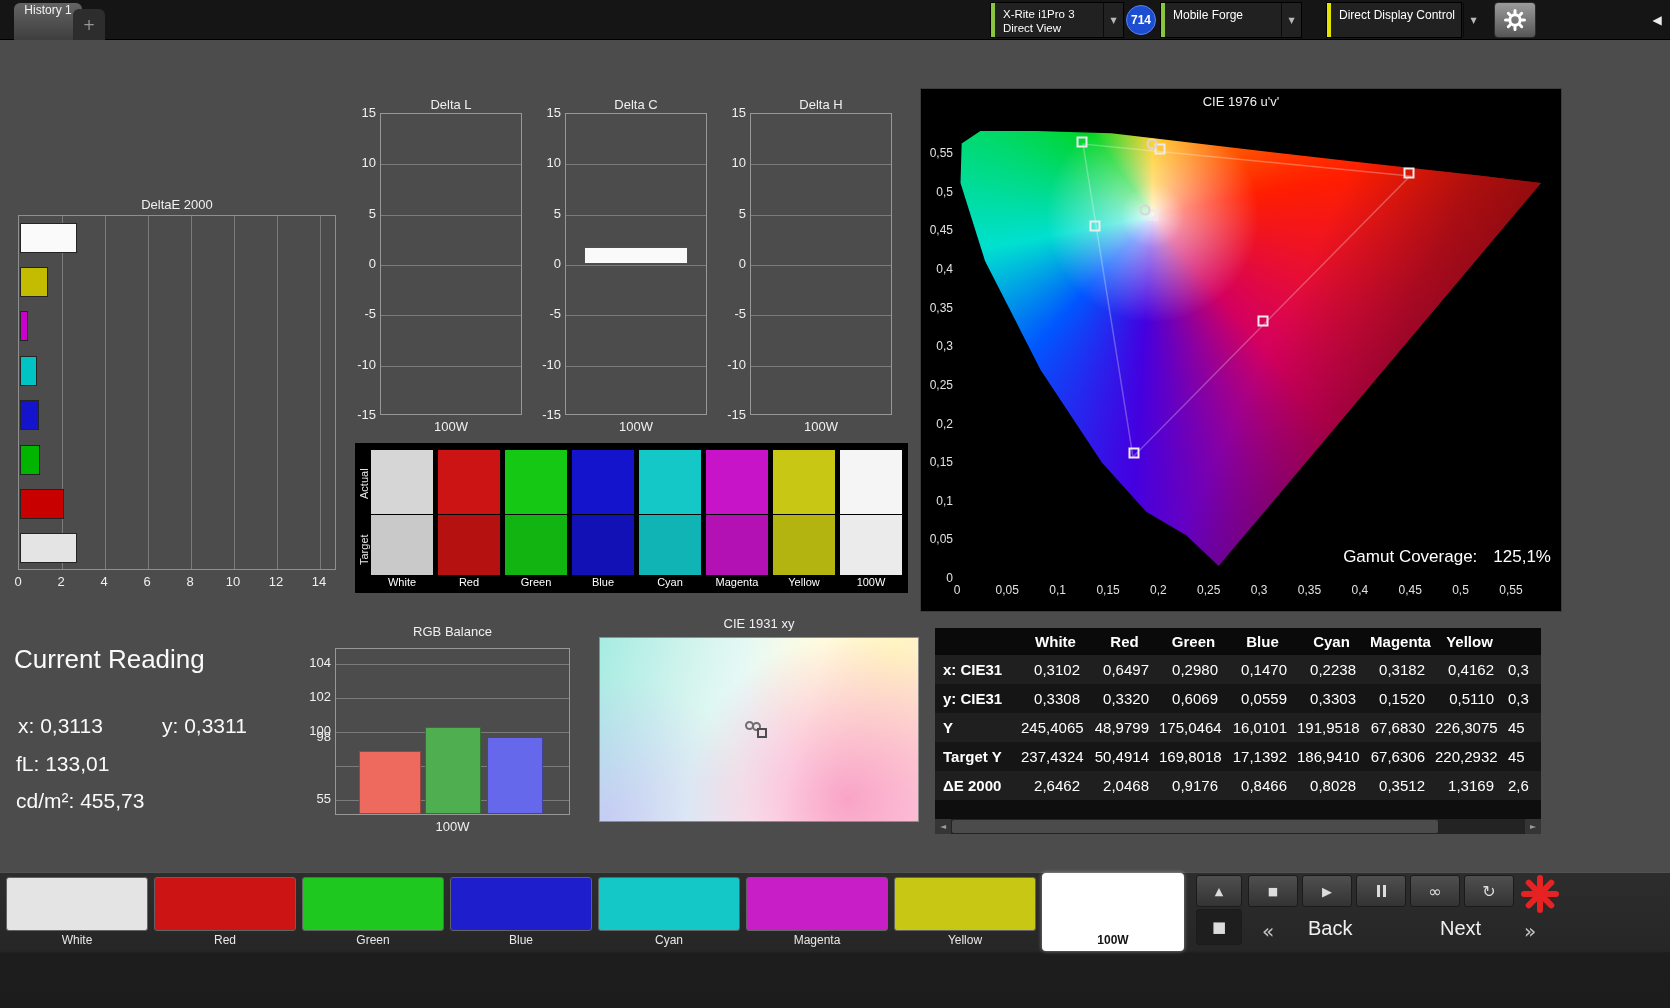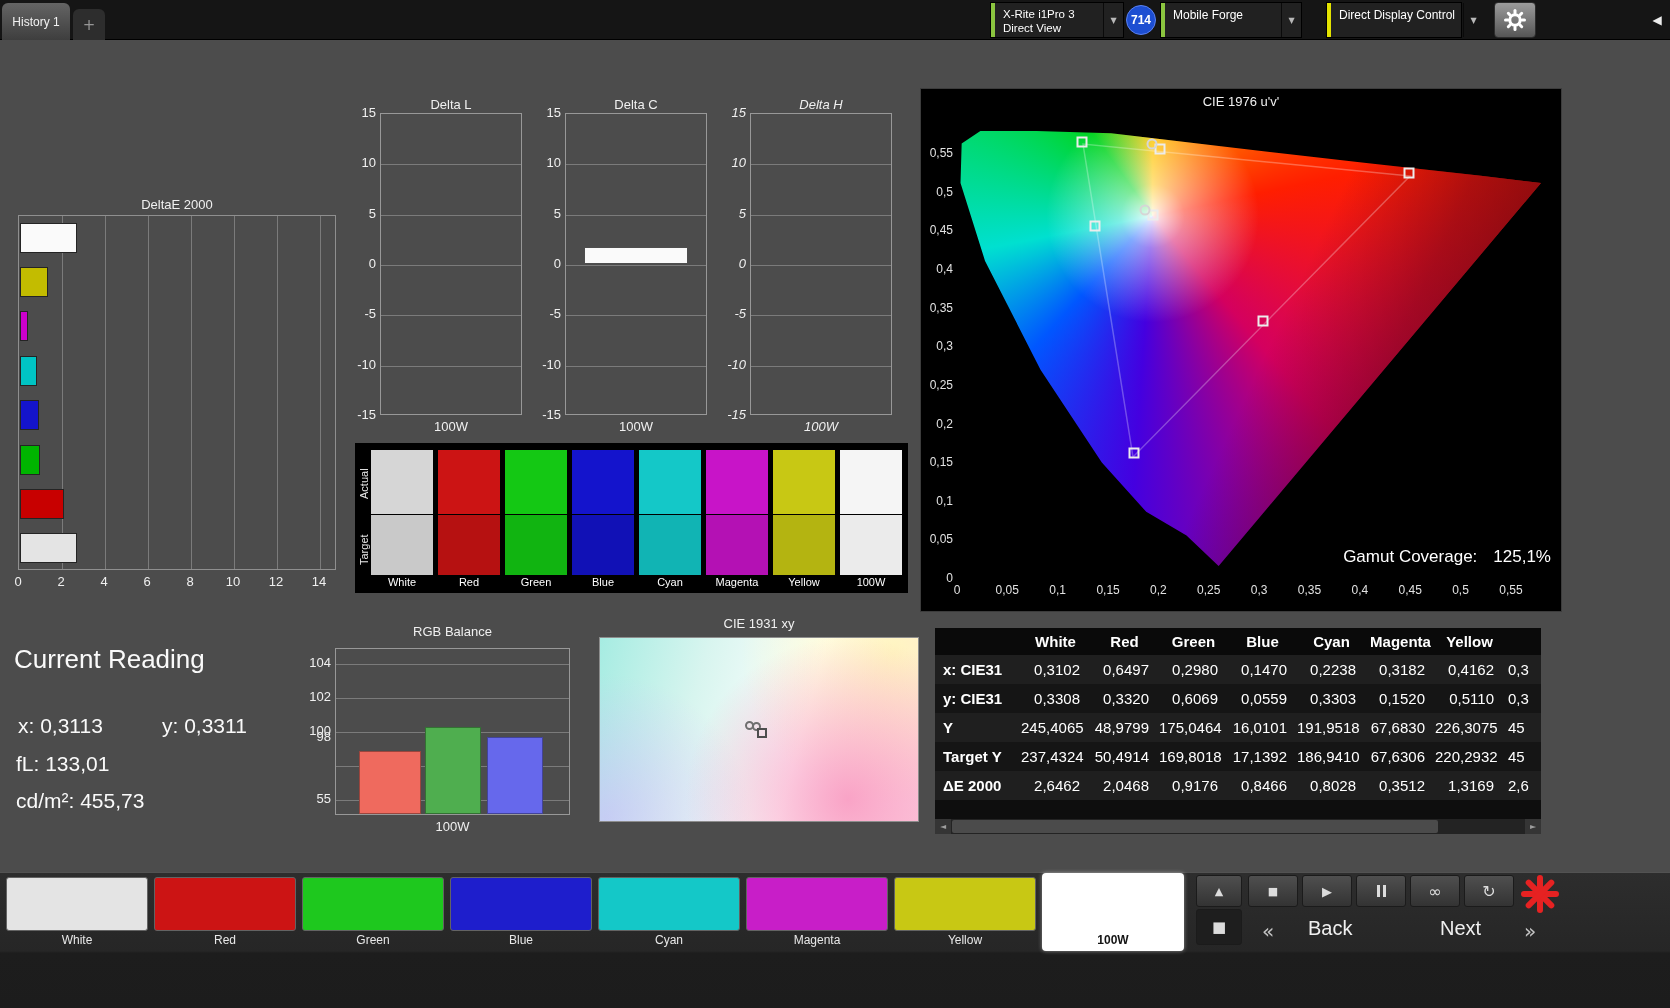--- a/index.html
+++ b/index.html
@@ -3,22 +3,22 @@
 <meta charset="utf-8">
 <style>
   *{margin:0;padding:0;box-sizing:border-box}
   html,body{background:#2a2a2a}
   #app{position:relative;width:1670px;height:1008px;background:#4c4c4c;overflow:hidden;
        font-family:"Liberation Sans",sans-serif;color:#fff}
   .glyph{font-family:"DejaVu Sans",sans-serif}
 
   
   .topbar{position:absolute;top:0;left:0;width:100%;height:40px;background:#151515;border-bottom:1px solid #000}
-  .tab-history{position:absolute;left:2px;top:3px;width:68px;height:37px;background:linear-gradient(#646464,#3e3e3e);
-               border-radius:6px 6px 0 0;display:flex;align-items:center;justify-content:center;font-size:12px;color:#f2f2f2}
+  .tab-history{position:absolute;left:14px;top:3px;width:68px;height:37px;background:linear-gradient(#646464,#3e3e3e);
+               border-radius:6px 6px 0 0;display:flex;justify-content:center;font-size:12px;color:#f2f2f2}
   .tab-add{position:absolute;left:73px;top:9px;width:32px;height:31px;background:#2d2d2d;border-radius:6px 6px 0 0;
            display:flex;align-items:center;justify-content:center;color:#969696;font-size:15px}
   .tb-group{position:absolute;top:2px;height:36px;background:#212121;display:flex;align-items:stretch;border:1px solid #000}
   .tb-stripe{width:4px;flex:0 0 4px}
   .tb-stripe.green{background:#8bc53f}
   .tb-stripe.yellow{background:#e3e300}
   .tb-text{padding:4px 8px 0 8px;font-size:11.5px;line-height:14px;display:flex;flex-direction:column;white-space:nowrap;flex:1 1 auto}
   .tb-text.single{font-size:12px;padding-top:5px}
   .tb-chev{width:20px;flex:0 0 20px;display:flex;align-items:center;justify-content:center;color:#b8b8b8;font-size:8px;border-left:1px solid #0a0a0a}
   .badge{position:absolute;left:1126px;top:5px;width:30px;height:30px;border-radius:50%;background:#1d4ed2;border:1px solid #5b82f0;
@@ -246,21 +246,21 @@
         </div>
         <div class="ds-ylab" style="top: 8px;">15</div>
         <div class="ds-ylab" style="top: 58.3px;">10</div>
         <div class="ds-ylab" style="top: 108.7px;">5</div>
         <div class="ds-ylab" style="top: 159px;">0</div>
         <div class="ds-ylab" style="top: 209.3px;">-5</div>
         <div class="ds-ylab" style="top: 259.6px;">-10</div>
         <div class="ds-ylab" style="top: 310px;">-15</div>
         <div class="ds-xlab">100W</div>
       </div>
-      <div class="ds" style="left: 750px; font-style: italic;">
+      <div class="ds" style="left: 750px;">
         <div class="chart-title ds-title">Delta H</div>
         <div class="ds-plot">
           <div class="hgrid" style="top: 50.3px;"></div>
           <div class="hgrid" style="top: 100.7px;"></div>
           <div class="hgrid" style="top: 151px;"></div>
           <div class="hgrid" style="top: 201.3px;"></div>
           <div class="hgrid" style="top: 251.6px;"></div>
         </div>
         <div class="ds-ylab" style="top: 8px;">15</div>
         <div class="ds-ylab" style="top: 58.3px;">10</div>

